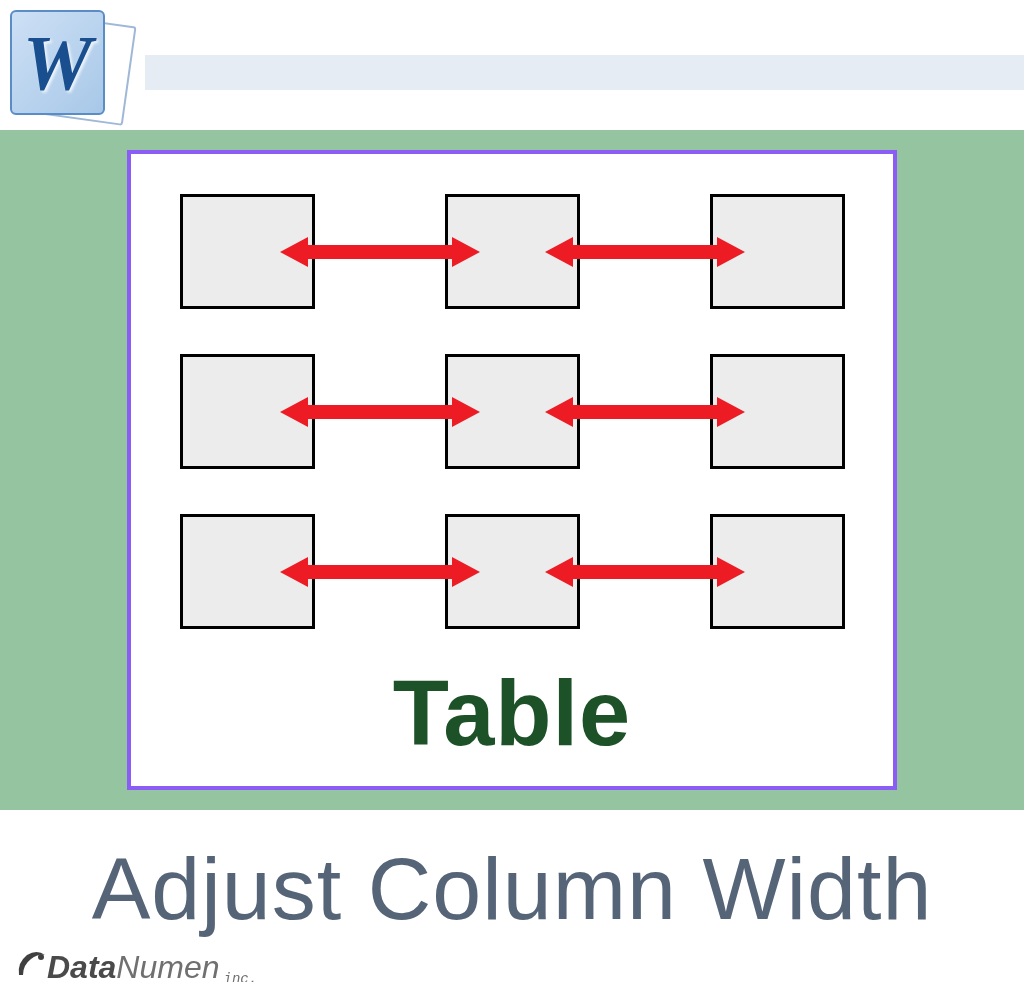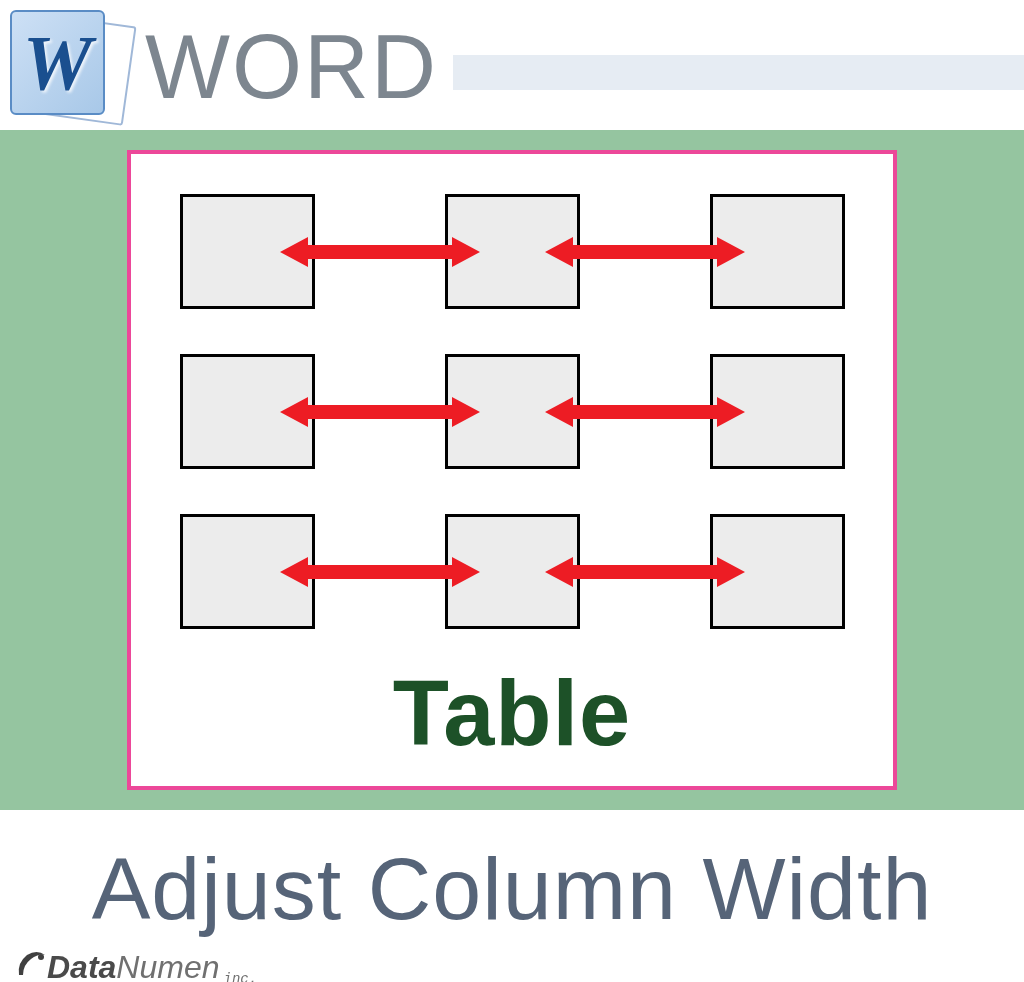--- a/index.html
+++ b/index.html
@@ -83,21 +83,21 @@
       background: #95c5a0;
       width: 1024px;
       height: 680px;
       display: flex;
       align-items: center;
       justify-content: center;
     }
     
     .inner-box {
       background: #fff;
-      border: 4px solid #ec4899;
+      border: 4px solid #8b5cf6;
       width: 770px;
       height: 640px;
       padding: 40px 45px 20px 45px;
       display: flex;
       flex-direction: column;
       justify-content: space-between;
     }
     
     .grid-container {
       display: flex;
@@ -200,21 +200,20 @@
 </head>
 <body>
 
 <div class="header">
   <div class="word-icon">
     <div class="word-icon-back"></div>
     <div class="word-icon-front">
       <span class="word-w">W</span>
     </div>
   </div>
-  <div class="header-title">WORD</div>
   <div class="header-bar"></div>
 </div>
 
 <div class="main-panel">
   <div class="inner-box">
     <div class="grid-container">
 
       <div class="grid-row">
         <div class="cell"></div>
         <div class="arrow-gap">

